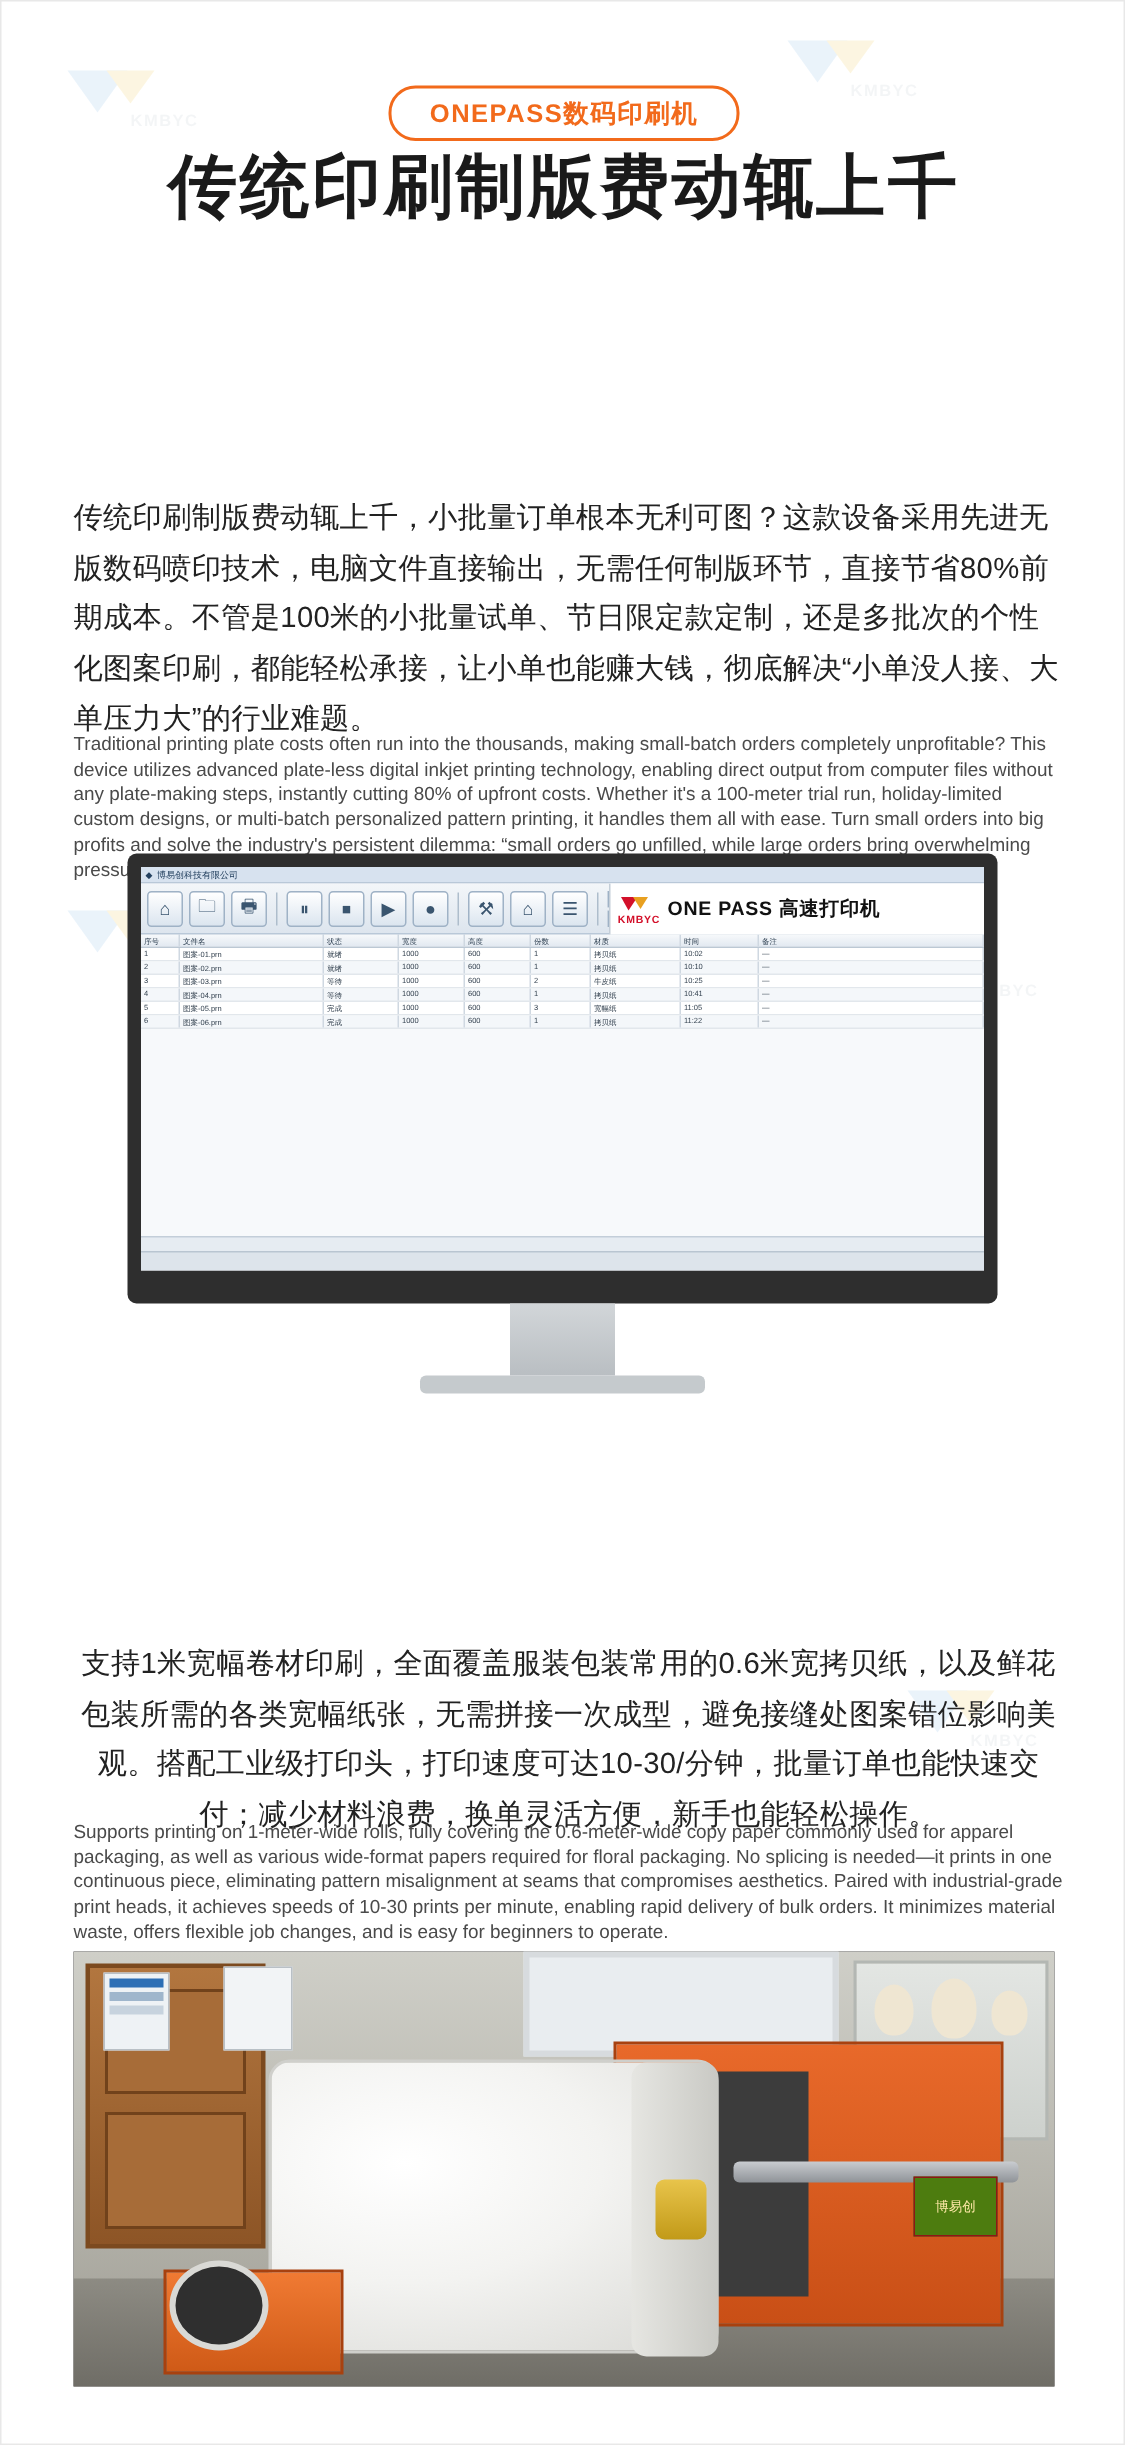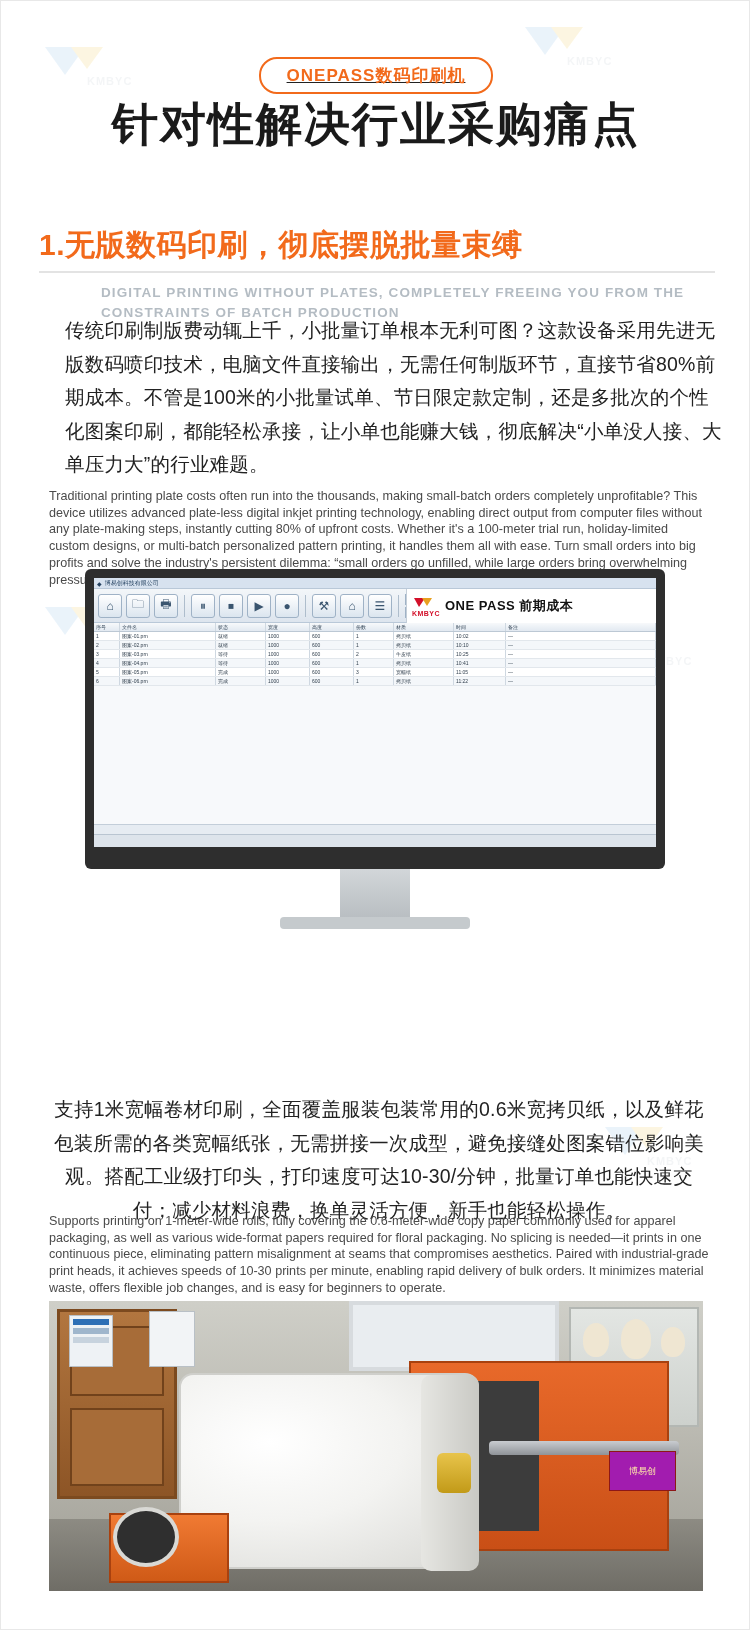--- a/index.html
+++ b/index.html
@@ -30,21 +30,21 @@
     position:absolute;
     font-size:11px;
     font-weight:bold;
     color:#b9c3cc;
     letter-spacing:1px;
   }
 
   
   .badge-wrap {
     position:absolute; top:56px; left:0; width:750px;
-    display:flex; justify-content:center;text-decoration:underline;
+    display:flex; justify-content:center;
   }
   .badge {
     border:2px solid #f26a1b;
     color:#f26a1b;
     border-radius:18px;
     padding:5px 26px;
     font-size:17px;
     font-weight:bold;
     letter-spacing:1px;
     background:#fff;
@@ -309,22 +309,22 @@
     position:absolute; left:64px; bottom:24px; width:66px; height:60px;
     background:#2f2f2f; border-radius:50%;
     border:4px solid #d9d9d5;
   }
   .ph-shaft {
     position:absolute; left:440px; top:140px; width:190px; height:14px;
     background:linear-gradient(180deg,#c9ccd0,#8f9398);
     border-radius:4px;
   }
   .ph-sign {
-    position:absolute; left:560px; top:150px; width:67px; height:40px;
-    background:#a21caf; color:#ffe9a8;
+    position:absolute; left:560px; top:150px; width:56px; height:40px;
+    background:#4d7c0f; color:#ffe9a8;
     font-size:9px; display:flex; align-items:center; justify-content:center;
     border:1px solid #8d1717;
   }
 </style>
 </head>
 <body>
 
 <div class="page">
 
   <div class="wm" style="left:40px; top:40px;">
@@ -380,29 +380,24 @@
     <svg width="120" height="60" viewBox="0 0 120 60">
       <polygon points="4,6 44,6 24,34" fill="#7fb7e6"></polygon>
       <polygon points="30,6 62,6 46,28" fill="#f0c64a"></polygon>
     </svg>
     <span class="wm-text" style="left:46px; top:34px;">KMBYC</span>
   </div>
 
   <div class="badge-wrap">
     <div class="badge">ONEPASS数码印刷机</div>
   </div>
-  <div class="main-title">针对性解决行业采购痛点</div>
-
-  <div class="sec-head" style="top:226px;">
-    <div class="sec-num-title">1.无版数码印刷，彻底摆脱批量束缚</div>
-    <div class="sec-rule"></div>
-    <div class="sec-en indent">DIGITAL PRINTING WITHOUT PLATES, COMPLETELY FREEING YOU FROM THE CONSTRAINTS OF BATCH PRODUCTION</div>
-  </div>
-
-  <div class="body-cn" style="top:313px;margin-left:16px;">传统印刷制版费动辄上千，小批量订单根本无利可图？这款设备采用先进无版数码喷印技术，电脑文件直接输出，无需任何制版环节，直接节省80%前期成本。不管是100米的小批量试单、节日限定款定制，还是多批次的个性化图案印刷，都能轻松承接，让小单也能赚大钱，彻底解决“小单没人接、大单压力大”的行业难题。</div>
+  <div class="main-title">传统印刷制版费动辄上千</div>
+
+
+  <div class="body-cn" style="top:328px;">传统印刷制版费动辄上千，小批量订单根本无利可图？这款设备采用先进无版数码喷印技术，电脑文件直接输出，无需任何制版环节，直接节省80%前期成本。不管是100米的小批量试单、节日限定款定制，还是多批次的个性化图案印刷，都能轻松承接，让小单也能赚大钱，彻底解决“小单没人接、大单压力大”的行业难题。</div>
   <div class="body-en" style="top:487px;">Traditional printing plate costs often run into the thousands, making small-batch orders completely unprofitable? This device utilizes advanced plate-less digital inkjet printing technology, enabling direct output from computer files without any plate-making steps, instantly cutting 80% of upfront costs. Whether it's a 100-meter trial run, holiday-limited custom designs, or multi-batch personalized pattern printing, it handles them all with ease. Turn small orders into big profits and solve the industry's persistent dilemma: “small orders go unfilled, while large orders bring overwhelming pressure.”</div>
 
   <div class="monitor">
     <div class="mon-screen">
       <div class="mon-inner">
 
         <div class="app-titlebar">
           <span>◆</span>
           <span>博易创科技有限公司</span>
         </div>
@@ -433,21 +428,21 @@
           </div>
 
           <div class="tb-brand">
             <div class="brand-logo">
               <svg width="26" height="14" viewBox="0 0 26 14">
                 <polygon points="1,2 12,2 6,11" fill="#d3102a"></polygon>
                 <polygon points="9,2 19,2 14,10" fill="#e8a020"></polygon>
               </svg>
               <span class="t2">KMBYC</span>
             </div>
-            <span class="brand-text">ONE PASS 前期成本</span>
+            <span class="brand-text">ONE PASS 高速打印机</span>
           </div>
         </div>
 
         <div class="grid-area">
           <div class="grid-head">
             <div style="width:26px">序号</div>
             <div style="width:96px">文件名</div>
             <div style="width:50px">状态</div>
             <div style="width:44px">宽度</div>
             <div style="width:44px">高度</div>

